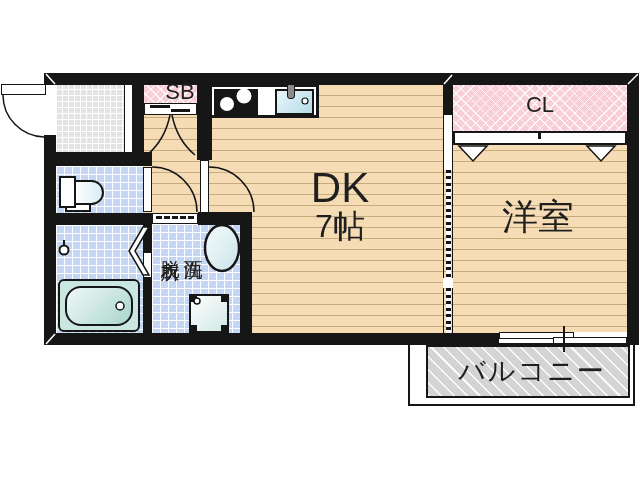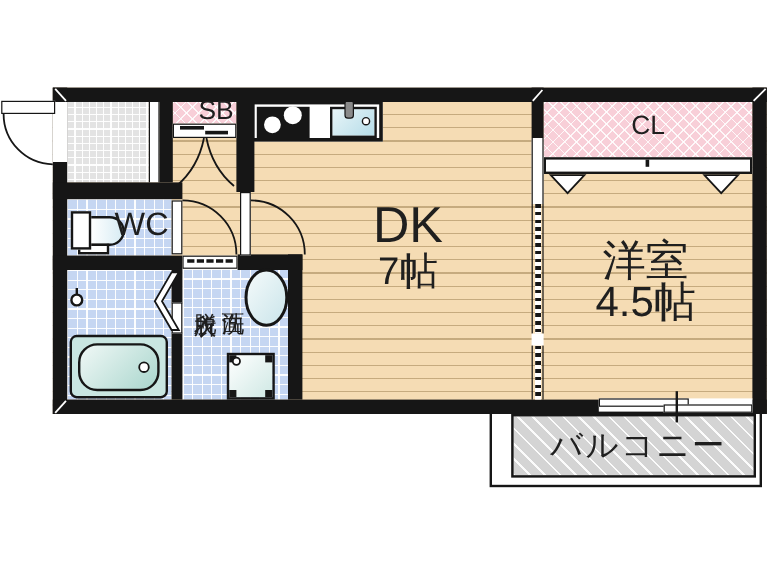--- a/index.html
+++ b/index.html
@@ -136,23 +136,21 @@
     <line x1="564" y1="326" x2="564" y2="352" stroke="#161616" stroke-width="2"></line>
     <polygon points="459,146 487,146 473,161" fill="#ffffff" stroke="#161616" stroke-width="1.5"></polygon>
     <polygon points="587,146 615,146 601,161" fill="#ffffff" stroke="#161616" stroke-width="1.5"></polygon>
     <line x1="46" y1="74" x2="55" y2="84" stroke="#ffffff" stroke-width="1.5"></line>
     <line x1="628" y1="84" x2="638" y2="74" stroke="#ffffff" stroke-width="1.5"></line>
     <line x1="444" y1="84" x2="452" y2="75" stroke="#ffffff" stroke-width="1.5"></line>
     <line x1="46" y1="344" x2="55" y2="334" stroke="#ffffff" stroke-width="1.5"></line>
   </svg>
 
   <div class="abs label" style="left:144px;top:80px;width:72px;font-size:22px;">SB</div>
-  <div class="abs label" style="left:90px;top:173px;width:56px;font-size:27px;">WC</div>
   <div class="abs label" style="left:157px;top:245px;width:48px;height:82px;font-size:19px;writing-mode:vertical-rl;white-space:pre-line;line-height:23px;text-align:start;letter-spacing:1px;">洗面
 脱衣所</div>
   <div class="abs label" style="left:288px;top:166px;width:104px;font-size:42px;">DK</div>
   <div class="abs label" style="left:288px;top:210px;width:104px;font-size:32px;">7帖</div>
   <div class="abs label" style="left:480px;top:93px;width:120px;font-size:22px;">CL</div>
   <div class="abs label" style="left:476px;top:198px;width:124px;font-size:36px;">洋室</div>
-  <div class="abs label" style="left:466px;top:234px;width:144px;font-size:35px;">4.5帖</div>
   <div class="abs label" style="left:440px;top:357px;width:184px;font-size:27px;letter-spacing:2px;">バルコニー</div>
 
 </div>
 
 </body></html>

